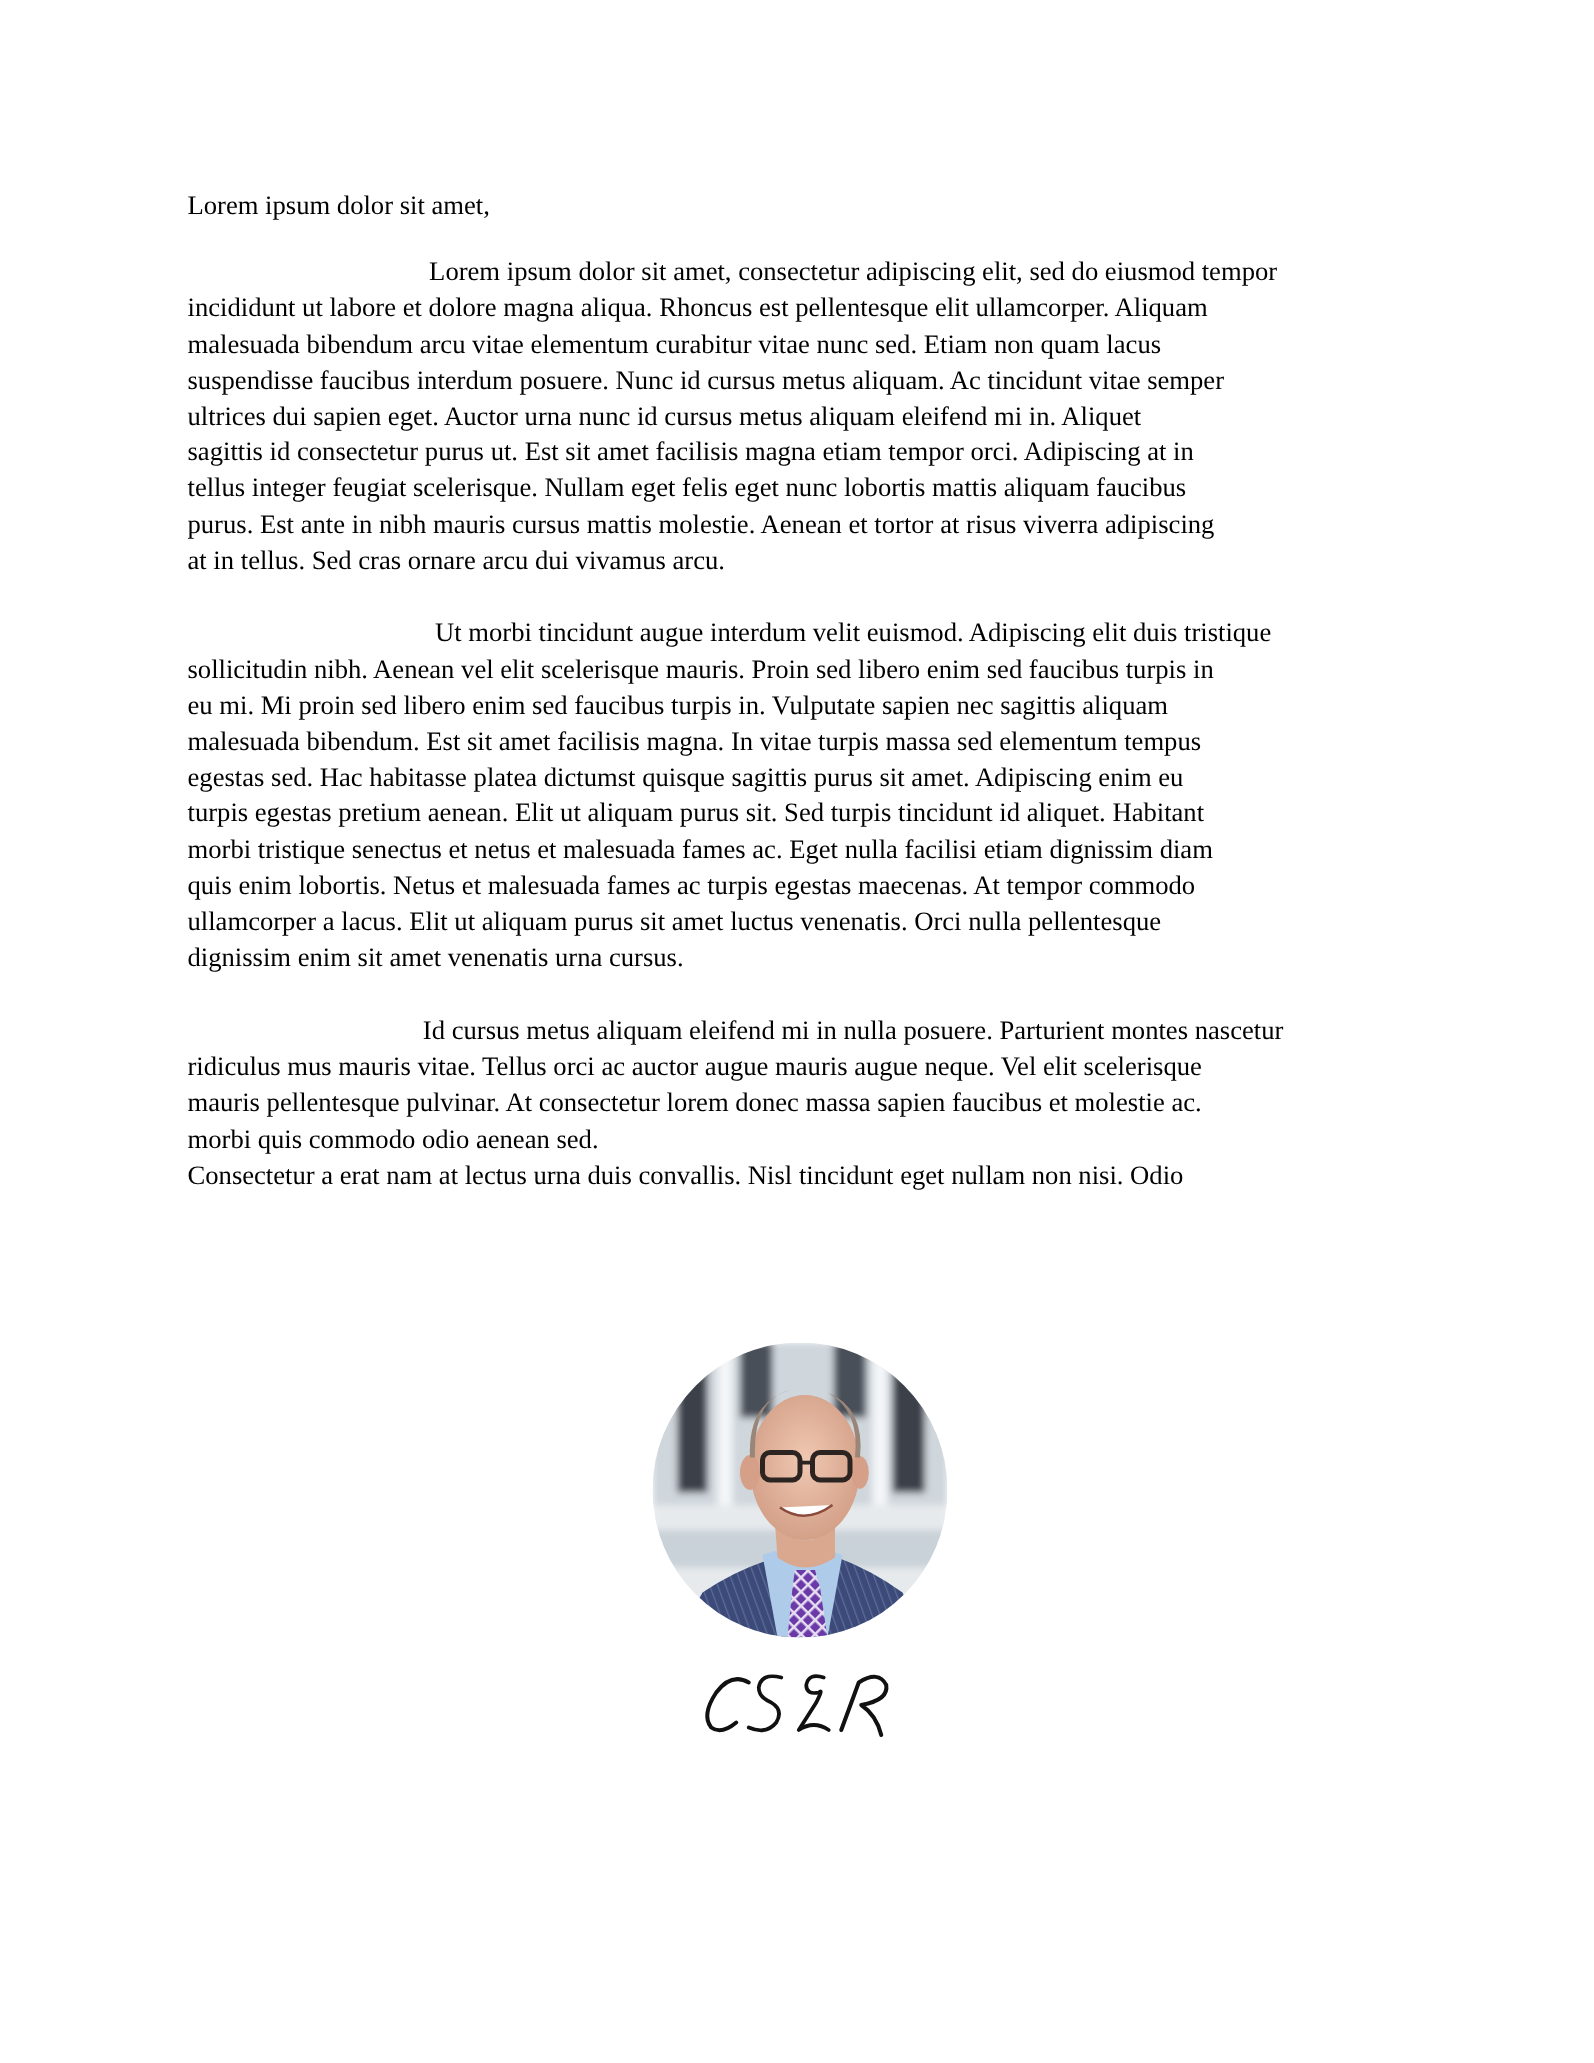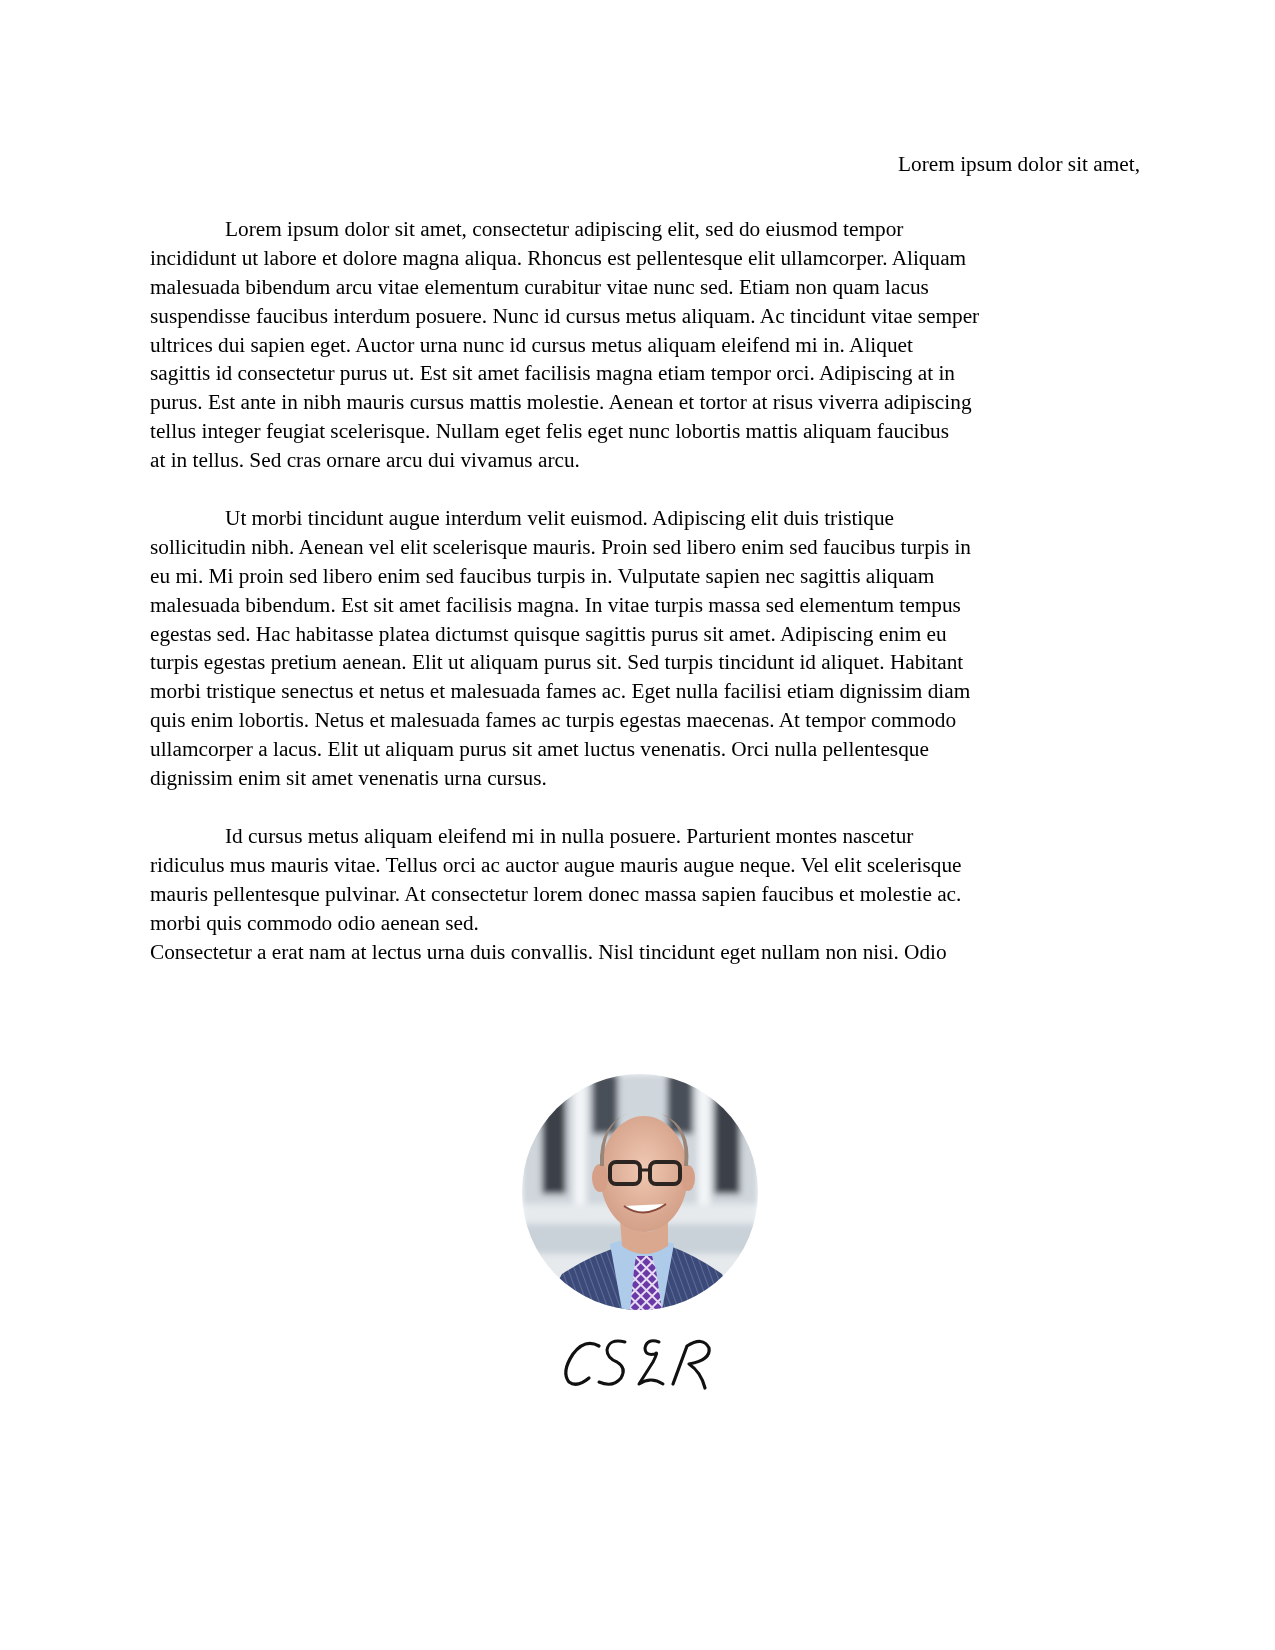--- a/index.html
+++ b/index.html
@@ -17,33 +17,33 @@
     }
     .page {
       position: absolute;
       left: 150px;
       top: 150px;
       width: 990px;
       font-size: 21.3px;
       line-height: 28.9px;
     }
     .salutation {
-      margin: 0 0 36px 0;
+      margin: 0 0 24px 0;
       white-space: nowrap;
-      text-align: right;
     }
     .para {
       margin: 0 0 28.9px 0;
     }
     .line {
       display: block;
       white-space: nowrap;
     }
     .line.indent {
       padding-left: 75px;
+      text-align: center;
     }
     .portrait {
       position: absolute;
       left: 522px;
       top: 1074px;
       width: 236px;
       height: 236px;
       border-radius: 50%;
       overflow: hidden;
     }
@@ -71,22 +71,22 @@
 <div class="page">
   <p class="salutation">Lorem ipsum dolor sit amet,</p>
 
   <div class="para">
     <span class="line indent">Lorem ipsum dolor sit amet, consectetur adipiscing elit, sed do eiusmod tempor</span>
     <span class="line">incididunt ut labore et dolore magna aliqua. Rhoncus est pellentesque elit ullamcorper. Aliquam</span>
     <span class="line">malesuada bibendum arcu vitae elementum curabitur vitae nunc sed. Etiam non quam lacus</span>
     <span class="line">suspendisse faucibus interdum posuere. Nunc id cursus metus aliquam. Ac tincidunt vitae semper</span>
     <span class="line">ultrices dui sapien eget. Auctor urna nunc id cursus metus aliquam eleifend mi in. Aliquet</span>
     <span class="line">sagittis id consectetur purus ut. Est sit amet facilisis magna etiam tempor orci. Adipiscing at in</span>
+    <span class="line">tellus integer feugiat scelerisque. Nullam eget felis eget nunc lobortis mattis aliquam faucibus</span>
     <span class="line">purus. Est ante in nibh mauris cursus mattis molestie. Aenean et tortor at risus viverra adipiscing</span>
-    <span class="line">tellus integer feugiat scelerisque. Nullam eget felis eget nunc lobortis mattis aliquam faucibus</span>
     <span class="line">at in tellus. Sed cras ornare arcu dui vivamus arcu.</span>
   </div>
 
   <div class="para">
     <span class="line indent">Ut morbi tincidunt augue interdum velit euismod. Adipiscing elit duis tristique</span>
     <span class="line">sollicitudin nibh. Aenean vel elit scelerisque mauris. Proin sed libero enim sed faucibus turpis in</span>
     <span class="line">eu mi. Mi proin sed libero enim sed faucibus turpis in. Vulputate sapien nec sagittis aliquam</span>
     <span class="line">malesuada bibendum. Est sit amet facilisis magna. In vitae turpis massa sed elementum tempus</span>
     <span class="line">egestas sed. Hac habitasse platea dictumst quisque sagittis purus sit amet. Adipiscing enim eu</span>
     <span class="line">turpis egestas pretium aenean. Elit ut aliquam purus sit. Sed turpis tincidunt id aliquet. Habitant</span>

